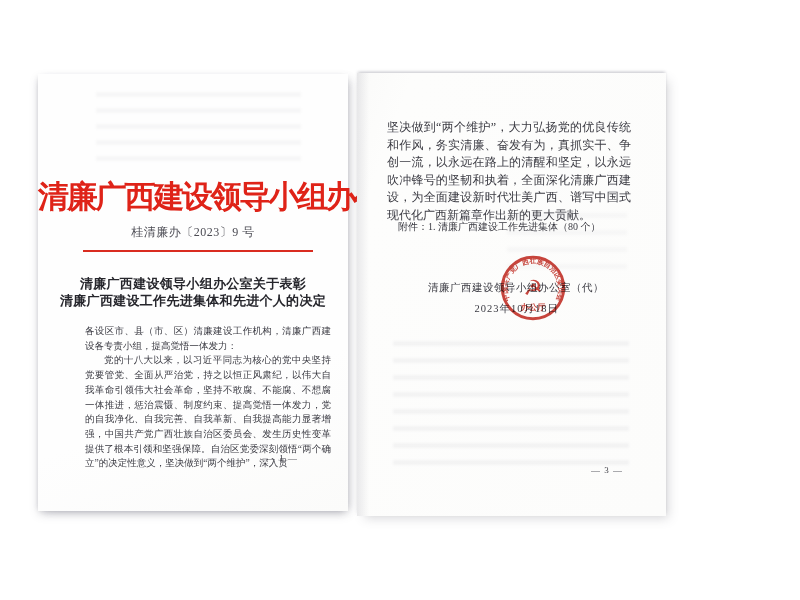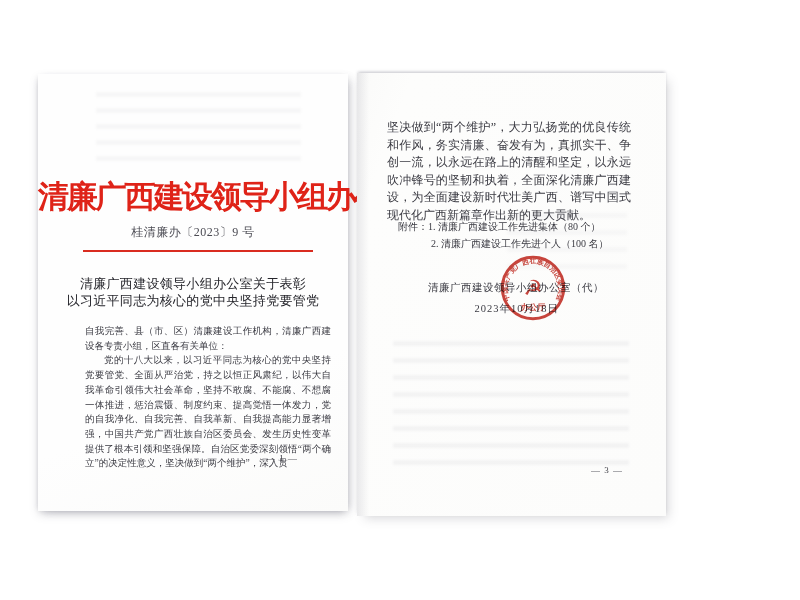--- a/index.html
+++ b/index.html
@@ -32,21 +32,21 @@
   }
   .doc-number{
     position:absolute;top:150px;left:0;width:100%;text-align:center;
     font-size:12px;color:#4b4b53;letter-spacing:.5px;
   }
   .red-rule{
     position:absolute;top:176px;left:45px;width:230px;height:2px;background:#d92c20;
   }
   .doc-title{
     position:absolute;top:201px;left:20px;width:270px;text-align:center;
-    font-size:13px;font-weight:normal;color:#26262c;line-height:17px;letter-spacing:.3px;
+    font-size:13px;font-weight:bold;color:#26262c;line-height:17px;letter-spacing:.3px;
   }
   .body-block-left{
     position:absolute;top:250px;left:47px;width:246px;
     font-size:9.5px;color:#3a3a42;line-height:14.7px;text-align:justify;
   }
   .body-block-left p{margin:0;}
   .body-block-left p.indent{text-indent:2em;}
   .page-num-left{
     position:absolute;top:379px;right:50px;
     font-size:9px;color:#3d3d45;letter-spacing:1px;
@@ -106,43 +106,42 @@
     <div class="ghost ghost-left-top"></div>
 
     <div class="red-header">清廉广西建设领导小组办公室</div>
 
     <div class="doc-number">桂清廉办〔2023〕9 号</div>
 
     <div class="red-rule"></div>
 
     <div class="doc-title">
       <div>清廉广西建设领导小组办公室关于表彰</div>
-      <div>以习近平同志为核心的党中央坚持党要管党</div>
+      <div>清廉广西建设工作先进集体和先进个人的决定</div>
     </div>
 
     <div class="body-block-left">
-      <p>自我完善、县（市、区）清廉建设工作机构，清廉广西建设各专责小组，区直各有关单位：</p>
+      <p>各设区市、县（市、区）清廉建设工作机构，清廉广西建设各专责小组，提高觉悟一体发力：</p>
       <p class="indent">党的十八大以来，以习近平同志为核心的党中央坚持党要管党、全面从严治党，持之以恒正风肃纪，以伟大自我革命引领伟大社会革命，坚持不敢腐、不能腐、不想腐一体推进，惩治震慑、制度约束、提高觉悟一体发力，党的自我净化、自我完善、自我革新、自我提高能力显著增强，中国共产党广西壮族自治区委员会、发生历史性变革提供了根本引领和坚强保障。自治区党委深刻领悟“两个确立”的决定性意义，坚决做到“两个维护”，深入贯</p>
     </div>
 
     <div class="page-num-left">— 1 —</div>
   </div>
 
   <div class="page page-right">
     <div class="fold"></div>
     <div class="ghost ghost-right-mid"></div>
     <div class="ghost ghost-right-low"></div>
 
     <div class="body-block-right">
       <p>坚决做到“两个维护”，大力弘扬党的优良传统和作风，务实清廉、奋发有为，真抓实干、争创一流，以永远在路上的清醒和坚定，以永远吹冲锋号的坚韧和执着，全面深化清廉广西建设，为全面建设新时代壮美广西、谱写中国式现代化广西新篇章作出新的更大贡献。</p>
     </div>
 
     <div class="attachments">
       <div class="row1"><span>附件：</span><span>1. 清廉广西建设工作先进集体（80 个）</span></div>
-      <div class="row2"><span>2. 清廉广西建设工作先进个人（100 名）</span></div>
     </div>
 
     <div class="signature">清廉广西建设领导小组办公室（代）</div>
 
     <div class="sign-date">2023年10月18日</div>
 
     <div class="seal">
       <svg viewBox="0 0 100 100" width="66" height="66">
         <defs>
           <path id="sealArc" d="M 13,64 A 39,39 0 1 1 87,64" fill="none"></path>

